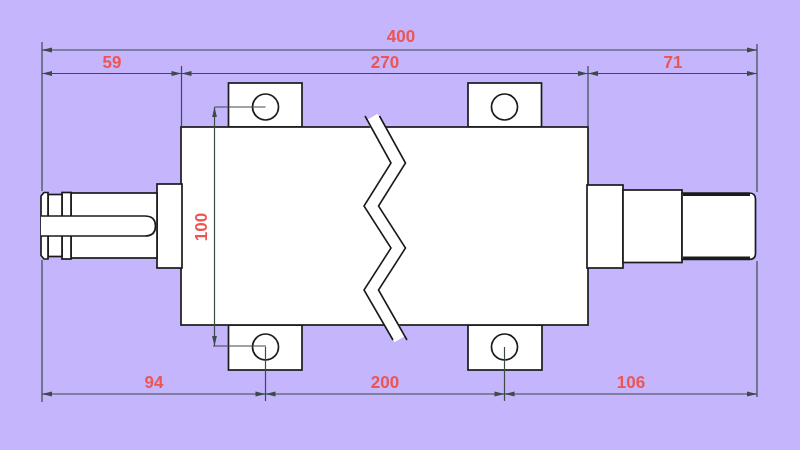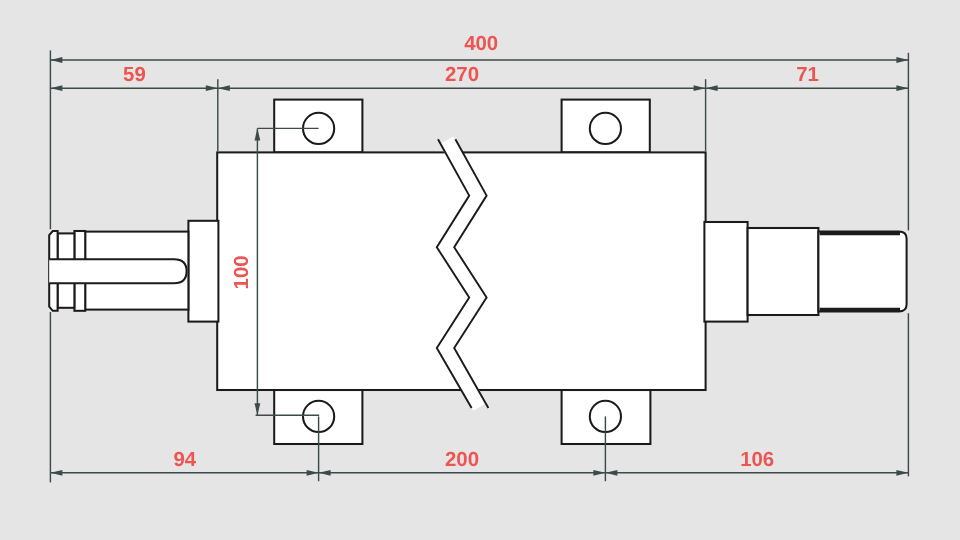--- a/index.html
+++ b/index.html
@@ -8,21 +8,21 @@
     background: #ffffff;
     width: 800px;
     height: 450px;
     overflow: hidden;
     font-family: "Liberation Sans", sans-serif;
   }
   .stage {
     position: relative;
     width: 800px;
     height: 450px;
-    background: #e5e5e5;
+    background: #c4b5fd;
   }
   svg { display: block; }
   .part {
     fill: #ffffff;
     stroke: #1b1b1b;
     stroke-width: 1.7;
     stroke-linejoin: miter;
   }
   .thread-line {
     fill: none;

